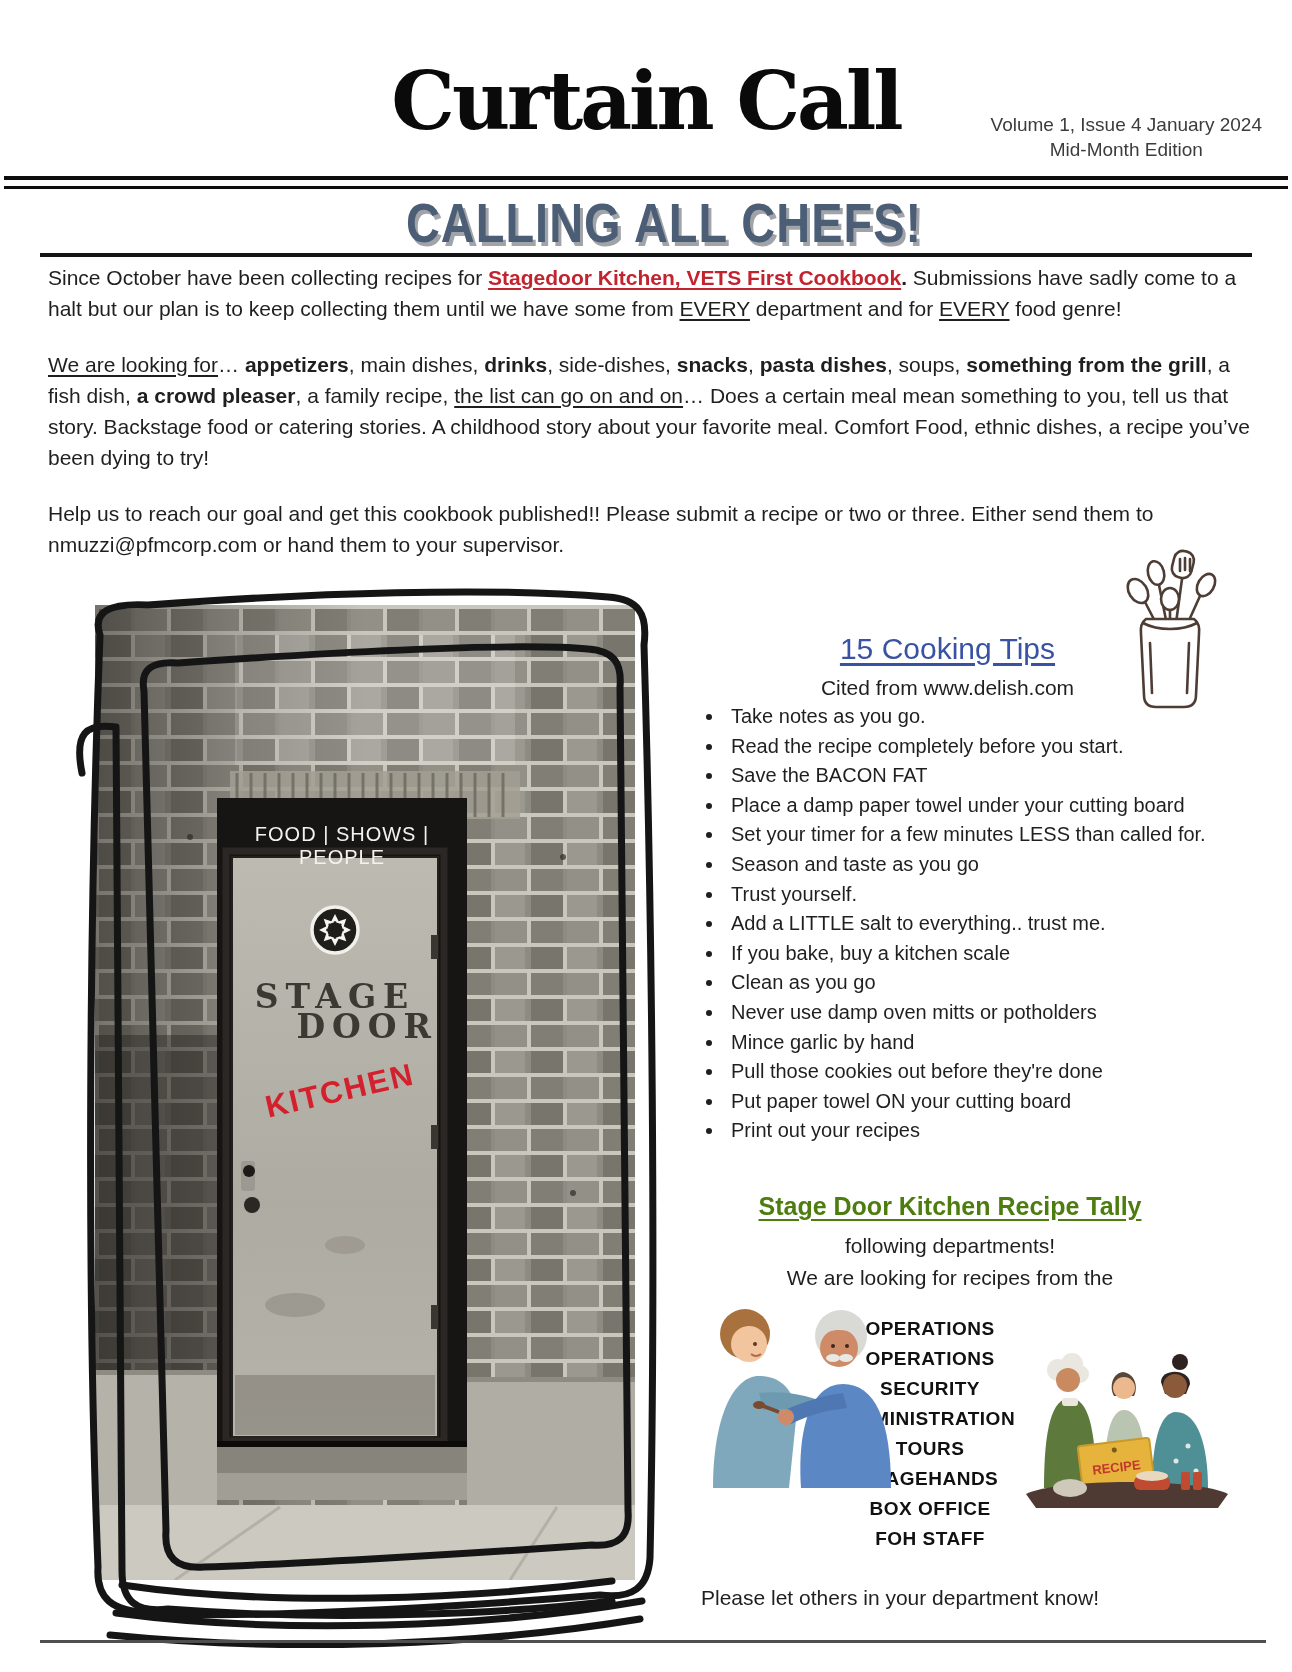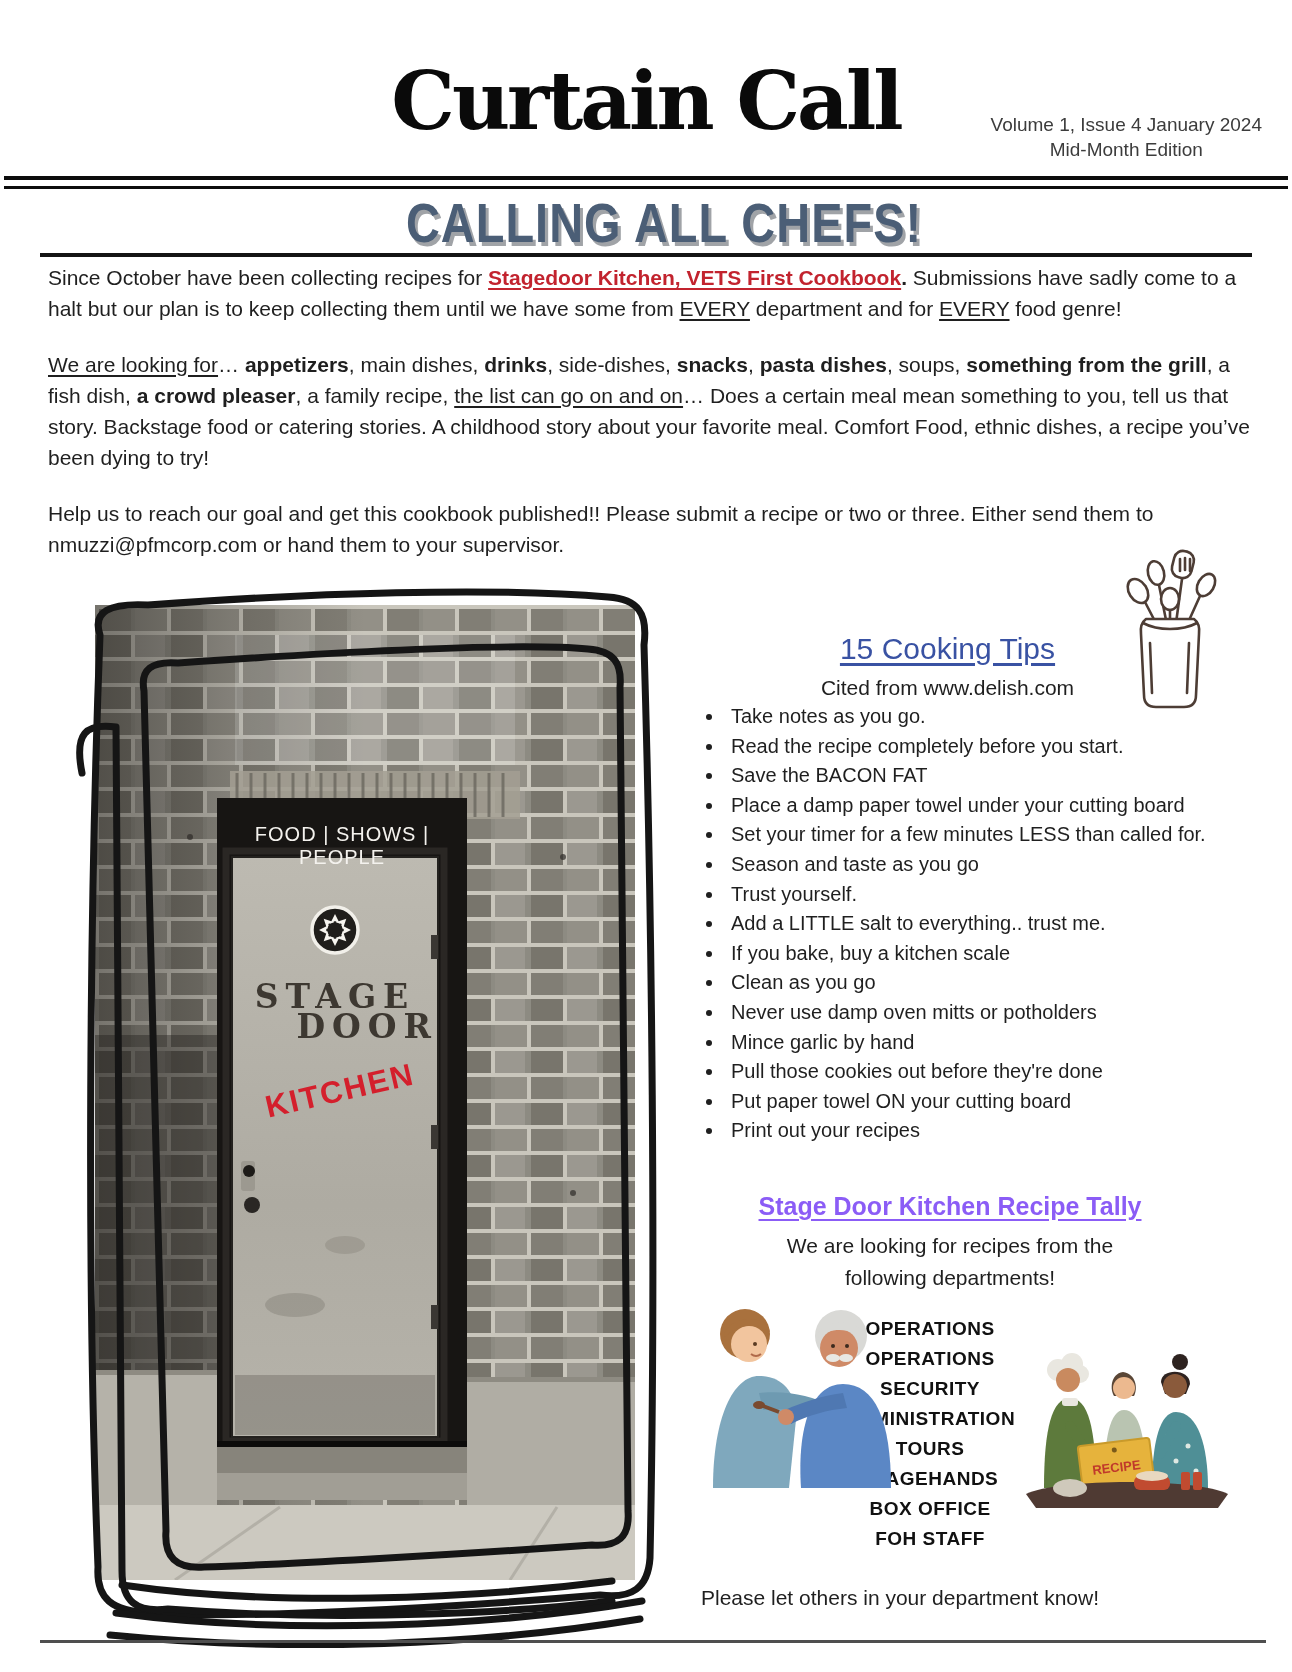--- a/index.html
+++ b/index.html
@@ -45,21 +45,21 @@
   .tips-title{position:absolute;top:592px;left:655px;width:585px;text-align:center;
     font-size:30px;font-weight:400;color:#3952a3;text-decoration:underline;text-underline-offset:4px;cursor:pointer;}
   .tips-source{position:absolute;top:636px;left:655px;width:585px;text-align:center;font-size:21px;}
   .utensils{position:absolute;left:1118px;top:503px;width:104px;height:168px;}
   .tips-list{position:absolute;top:662px;left:705px;width:530px;margin:0;padding:0 0 0 20px;
     font-size:20px;line-height:29.6px;list-style:disc;}
   .tips-list li{padding-left:6px;}
 
   
   .tally-title{position:absolute;top:1152px;left:640px;width:620px;text-align:center;
-    font-size:25px;font-weight:800;color:#8b5cf6;text-decoration:underline;text-underline-offset:4px;cursor:pointer;}
+    font-size:25px;font-weight:800;color:#4d7c0f;text-decoration:underline;text-underline-offset:4px;cursor:pointer;}
   .tally-sub{position:absolute;top:1190px;left:640px;width:620px;text-align:center;
     font-size:21px;line-height:32px;}
   .departments{position:absolute;top:1274px;left:740px;width:380px;text-align:center;
     font-size:19px;font-weight:800;line-height:30px;letter-spacing:.5px;color:#111;}
   .illus-1{position:absolute;left:693px;top:1258px;width:200px;height:190px;}
   .illus-2{position:absolute;left:1018px;top:1306px;width:218px;height:162px;}
   .tally-note{position:absolute;top:1546px;left:560px;width:680px;text-align:center;font-size:21px;}
 
   .bottom-rule{position:absolute;top:1600px;left:40px;width:1226px;height:3px;background:#4f4f4f;}
 </style>
@@ -252,22 +252,22 @@
     <li>Clean as you go</li>
     <li>Never use damp oven mitts or potholders</li>
     <li>Mince garlic by hand</li>
     <li>Pull those cookies out before they're done</li>
     <li>Put paper towel ON your cutting board</li>
     <li>Print out your recipes</li>
   </ul>
 
   <div class="tally-title">Stage Door Kitchen Recipe Tally</div>
   <div class="tally-sub">
+    <div>following departments!</div>
     <div>We are looking for recipes from the</div>
-    <div>following departments!</div>
   </div>
 
   <div class="departments">
     <div>OPERATIONS</div>
     <div>OPERATIONS</div>
     <div>SECURITY</div>
     <div>ADMINISTRATION</div>
     <div>TOURS</div>
     <div>STAGEHANDS</div>
     <div>BOX OFFICE</div>

